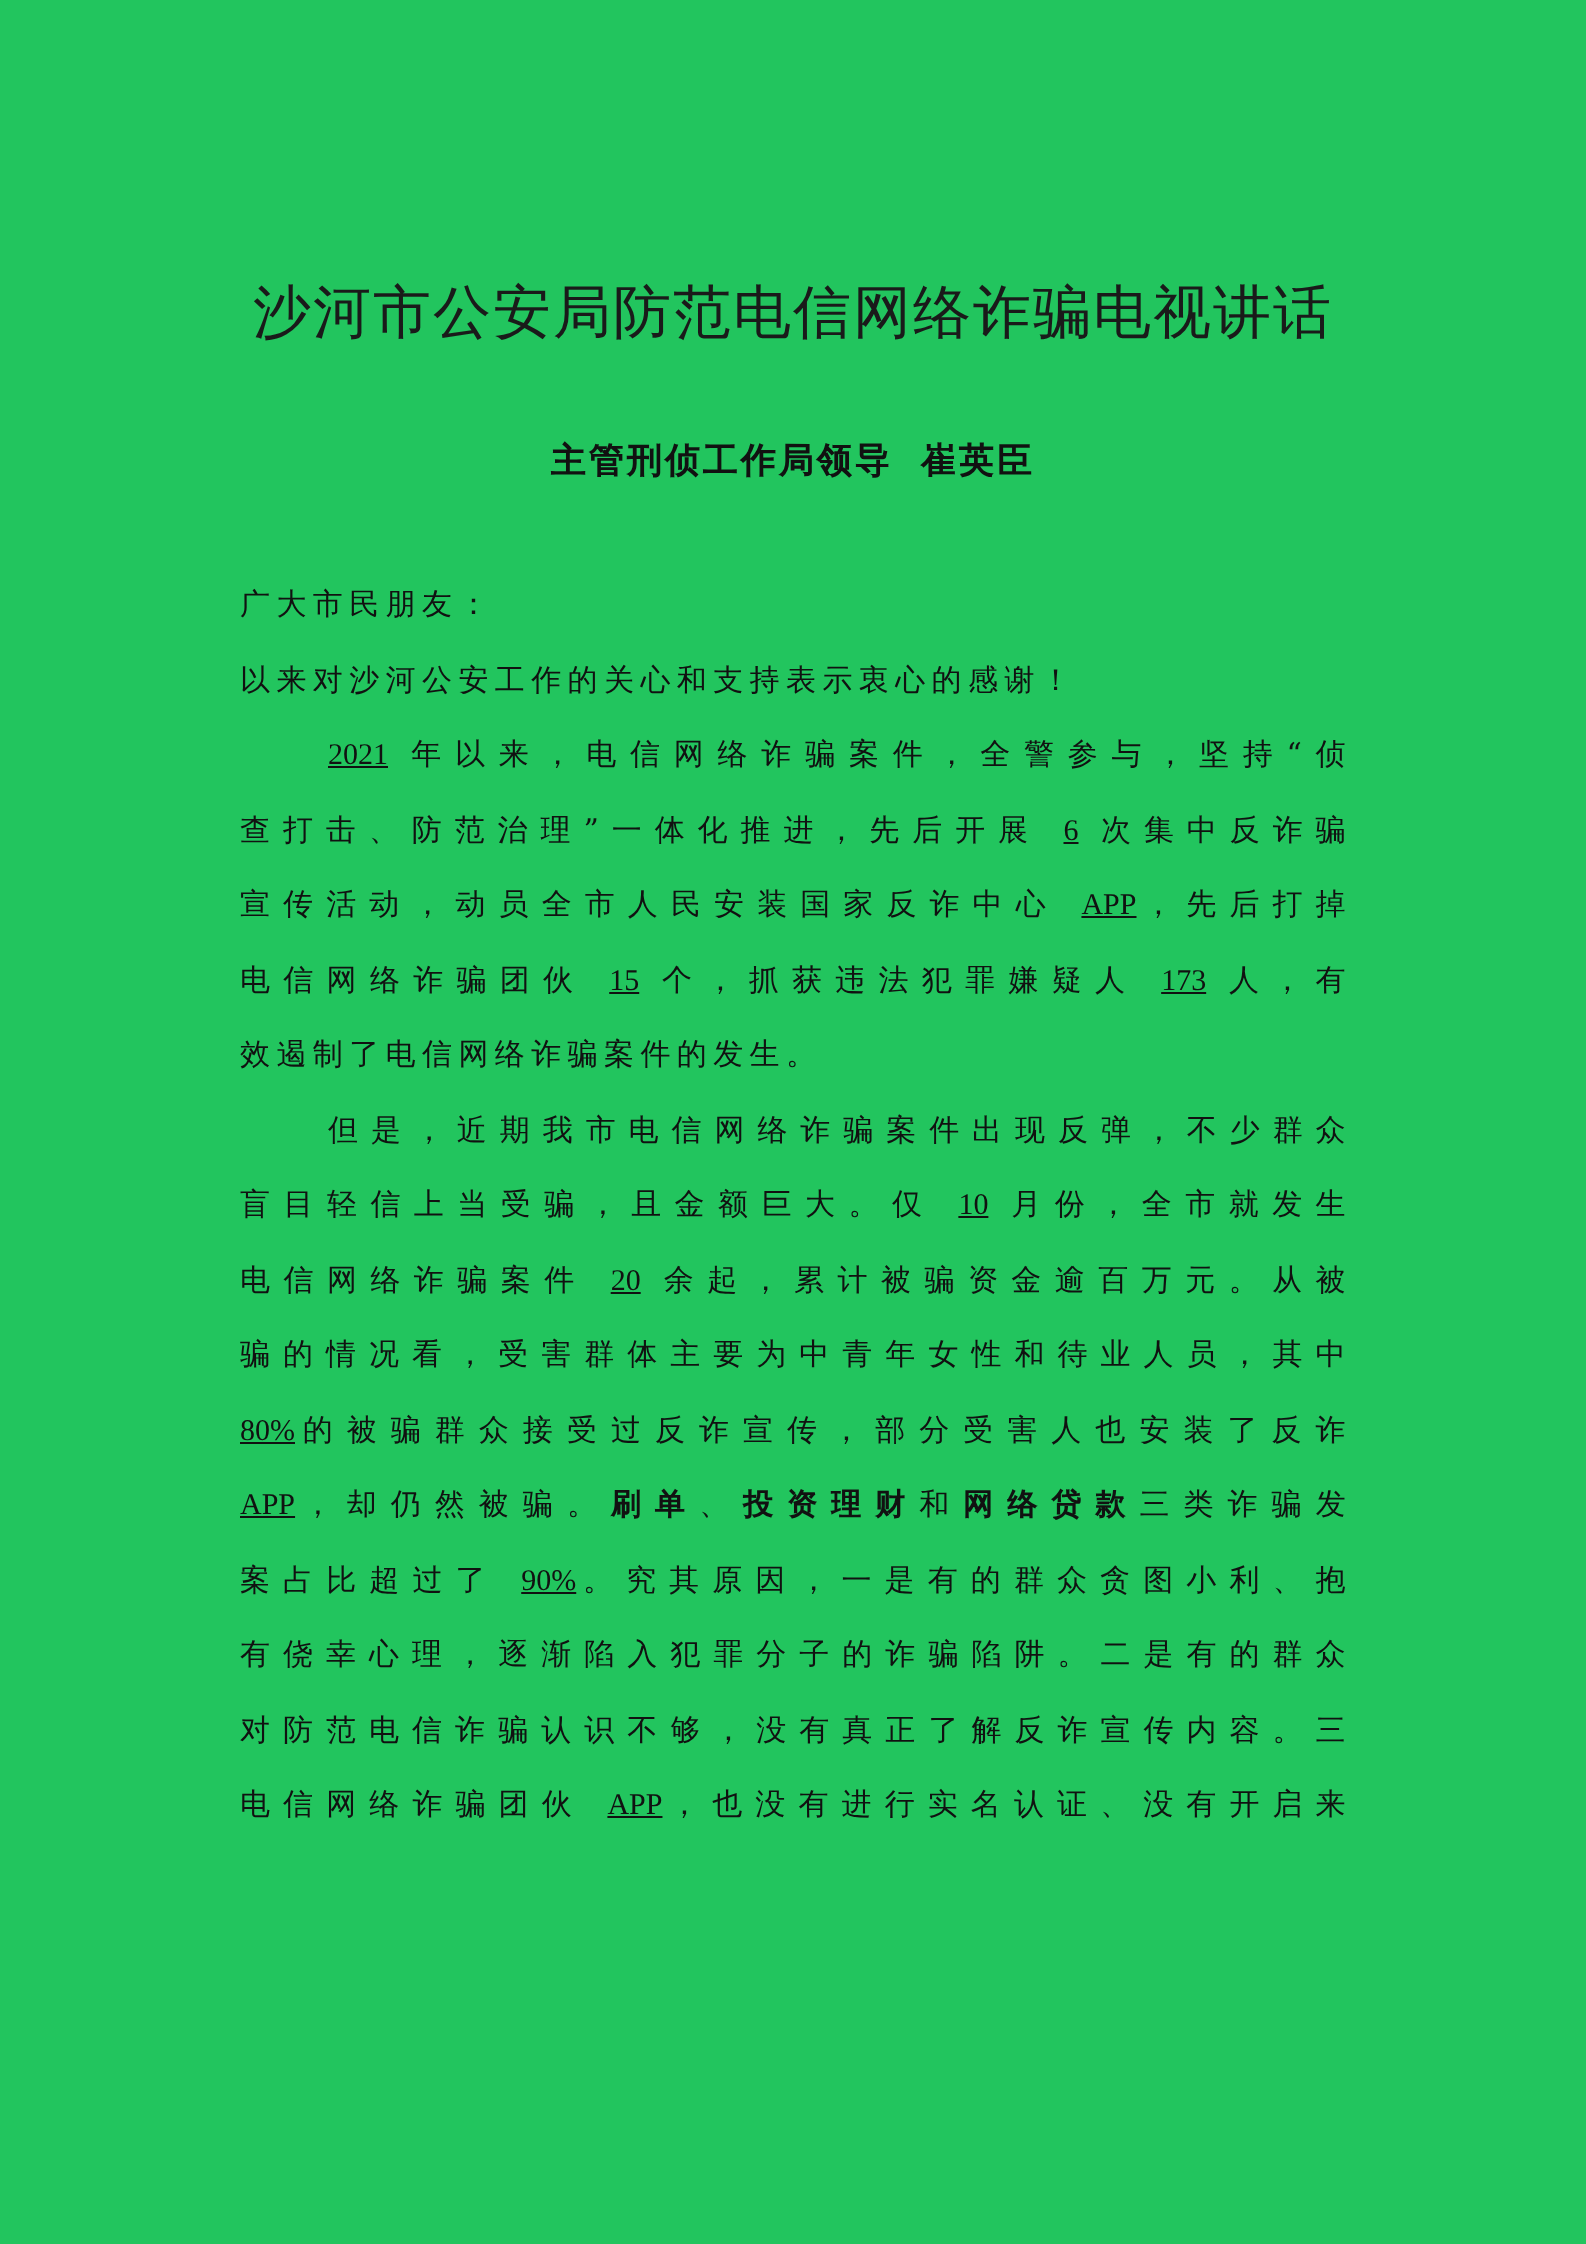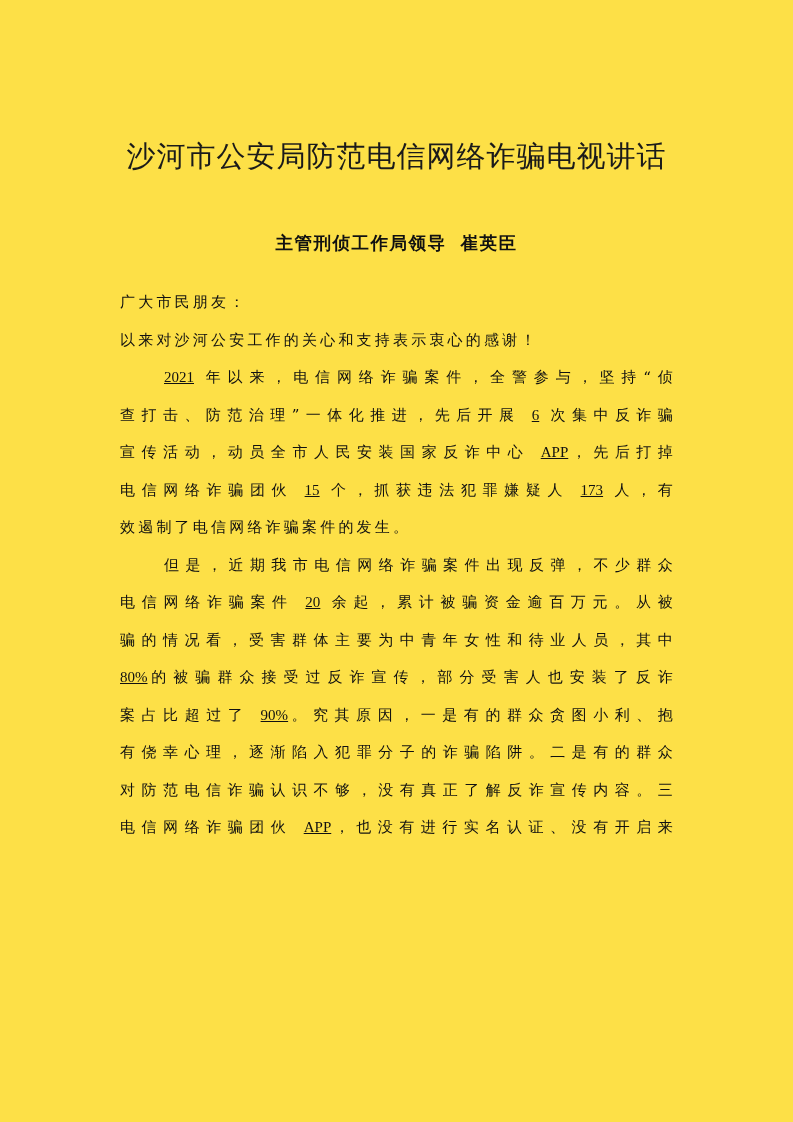--- a/index.html
+++ b/index.html
@@ -12,21 +12,21 @@
     height: 1122px;
     position: relative;
     overflow: hidden;
     font-family: "DejaVu Serif", "Liberation Serif", serif;
     color: #111111;
   }
   .page {
     position: absolute;
     left: 0; top: 0;
     width: 793px; height: 1122px;
-    background: #fde047;
+    background: #22c55e;
   }
   .title {
     position: absolute;
     left: 0; right: 0;
     top: 136px;
     text-align: center;
     font-size: 29px;
     font-weight: normal;
     letter-spacing: 1px;
     line-height: 40px;
@@ -35,21 +35,21 @@
   }
   .subtitle {
     position: absolute;
     left: 0; right: 0;
     top: 216px;
     text-align: center;
     font-size: 17.5px;
     font-weight: bold;
     letter-spacing: 1.5px;
     line-height: 28px;
-    margin: 13px;
+    margin: 1px;
     font-family: "DejaVu Sans", "Liberation Sans", sans-serif;
   }
   .subtitle .gap { display: inline-block; width: 14px; }
   .body {
     position: absolute;
     left: 120px;
     top: 284px;
     width: 556px;
     font-size: 15px;
     line-height: 37.5px;
@@ -81,22 +81,24 @@
   <div class="body">
     <span class="line last">广大市民朋友：</span>
     <div id="lines">
         <span class="line last"><span>以来对沙河公安工作的关心和支持表示衷心的感谢！</span></span>
         <span class="line ind"><span class="num">2021</span><span> 年以来，电信网络诈骗案件，全警参与，坚持“侦</span></span>
         <span class="line"><span>查打击、防范治理”一体化推进，先后开展 </span><span class="num">6</span><span> 次集中反诈骗</span></span>
         <span class="line"><span>宣传活动，动员全市人民安装国家反诈中心 </span><span class="num">APP</span><span>，先后打掉</span></span>
         <span class="line"><span>电信网络诈骗团伙 </span><span class="num">15</span><span> 个，抓获违法犯罪嫌疑人 </span><span class="num">173</span><span> 人，有</span></span>
         <span class="line last"><span>效遏制了电信网络诈骗案件的发生。</span></span>
         <span class="line ind"><span>但是，近期我市电信网络诈骗案件出现反弹，不少群众</span></span>
+        <span class="line"><span>盲目轻信上当受骗，且金额巨大。仅 </span><span class="num">10</span><span> 月份，全市就发生</span></span>
         <span class="line"><span>电信网络诈骗案件 </span><span class="num">20</span><span> 余起，累计被骗资金逾百万元。从被</span></span>
         <span class="line"><span>骗的情况看，受害群体主要为中青年女性和待业人员，其中</span></span>
         <span class="line"><span class="num">80%</span><span>的被骗群众接受过反诈宣传，部分受害人也安装了反诈</span></span>
+        <span class="line"><span class="num">APP</span><span>，却仍然被骗。</span><span class="bold">刷单</span><span>、</span><span class="bold">投资理财</span><span>和</span><span class="bold">网络贷款</span><span>三类诈骗发</span></span>
         <span class="line"><span>案占比超过了 </span><span class="num">90%</span><span>。究其原因，一是有的群众贪图小利、抱</span></span>
         <span class="line"><span>有侥幸心理，逐渐陷入犯罪分子的诈骗陷阱。二是有的群众</span></span>
         <span class="line"><span>对防范电信诈骗认识不够，没有真正了解反诈宣传内容。三</span></span>
         <span class="line"><span>电信网络诈骗团伙 </span><span class="num">APP</span><span>，也没有进行实名认证、没有开启来</span></span>
       </div>
   </div>
 </div>
 
 </body></html>

